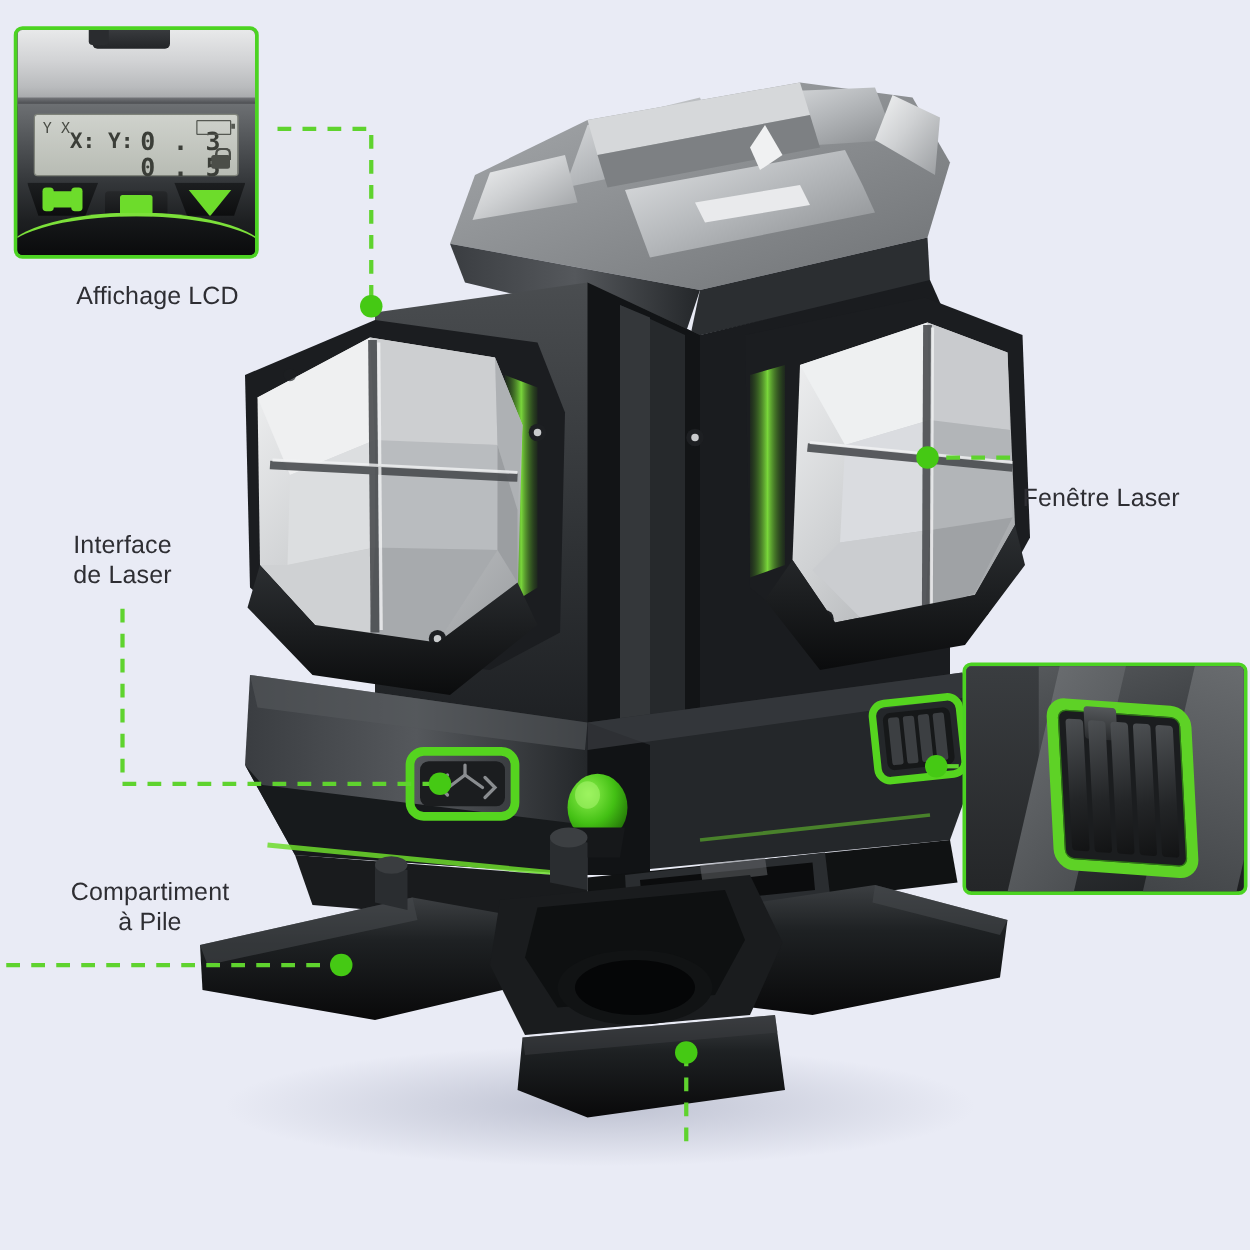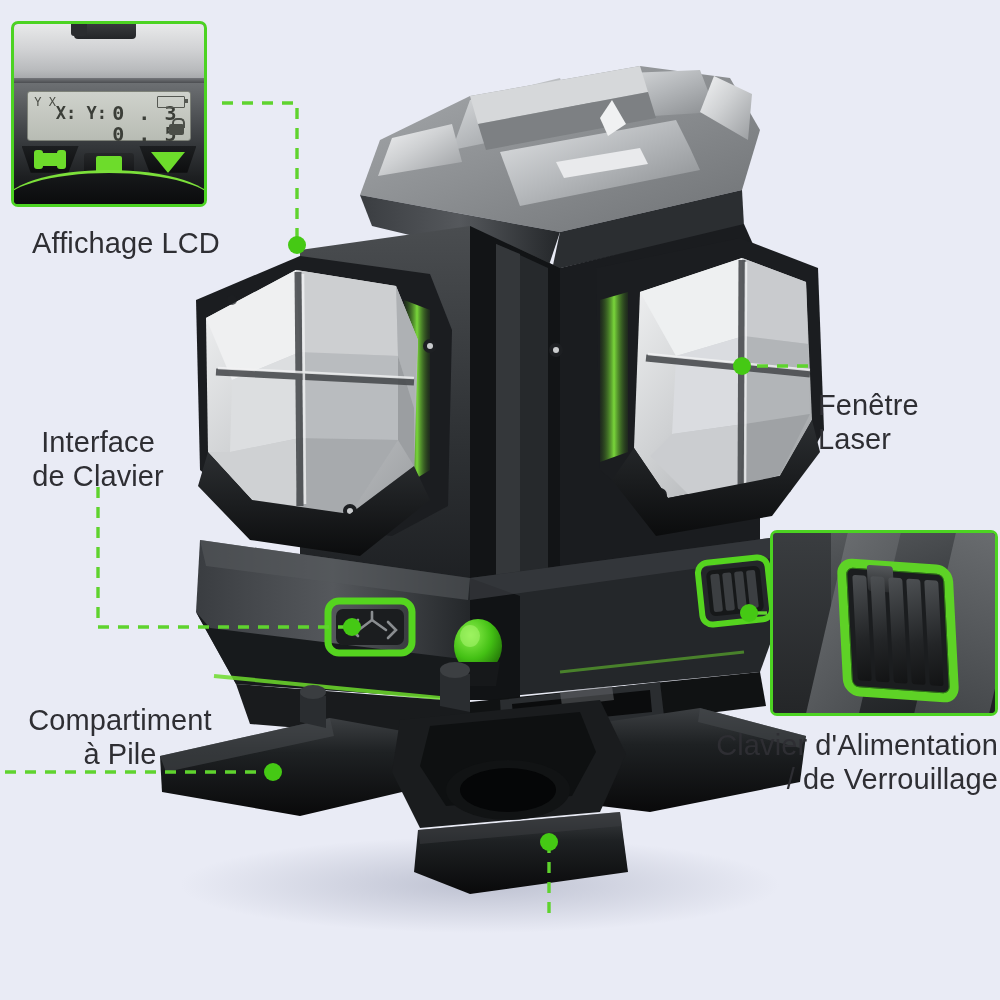--- a/index.html
+++ b/index.html
@@ -7,21 +7,21 @@
     width:1000px;height:1000px;overflow:hidden;position:relative;
     background:#e9ebf5;
     font-family:"Liberation Sans", sans-serif;
     color:#2b2b2e;
   }
   #stage{position:absolute;inset:0;width:1000px;height:1000px;}
   svg.layer{position:absolute;left:0;top:0;width:1000px;height:1000px;}
   #art{z-index:1;}
   #leaders{z-index:3;pointer-events:none;}
 
-  .callout{position:absolute;z-index:4;font-size:29px;line-height:1.18;
+  .callout{position:absolute;z-index:4;font-size:20px;line-height:1.18;
            color:#2e2e33;letter-spacing:.1px;white-space:pre-line;}
   .ca-right{text-align:left;margin-top:37px;}
   .ca-center{text-align:center;}
   .ca-rightal{text-align:right;}
 
   .insetbox{position:absolute;z-index:5;border:3px solid #4cd322;border-radius:7px;
             overflow:hidden;background:#2a2c2e;box-sizing:border-box;}
 
   
   .lcd-metal{position:absolute;left:0;right:0;top:0;height:34%;
@@ -374,22 +374,20 @@
         <div class="kp-key"></div>
       </div>
     </div>
   </div>
 
   <div class="callout ca-center labeltext" style="left:31px;top:226px;width:190px;">Affichage LCD</div>
 
   <div class="callout ca-right labeltext" style="left:818px;top:351px;width:180px;">Fenêtre Laser</div>
 
   <div class="callout ca-center labeltext" style="left:8px;top:425px;width:180px;">Interface
-de Clavier</div>
+de Laser</div>
 
   <div class="callout ca-center labeltext" style="left:4px;top:703px;width:232px;">Compartiment
 à Pile</div>
 
-  <div class="callout ca-rightal labeltext" style="left:706px;top:728px;width:292px;">Clavier d'Alimentation
-/ de Verrouillage</div>
 
 
 </div>
 
 </body></html>

